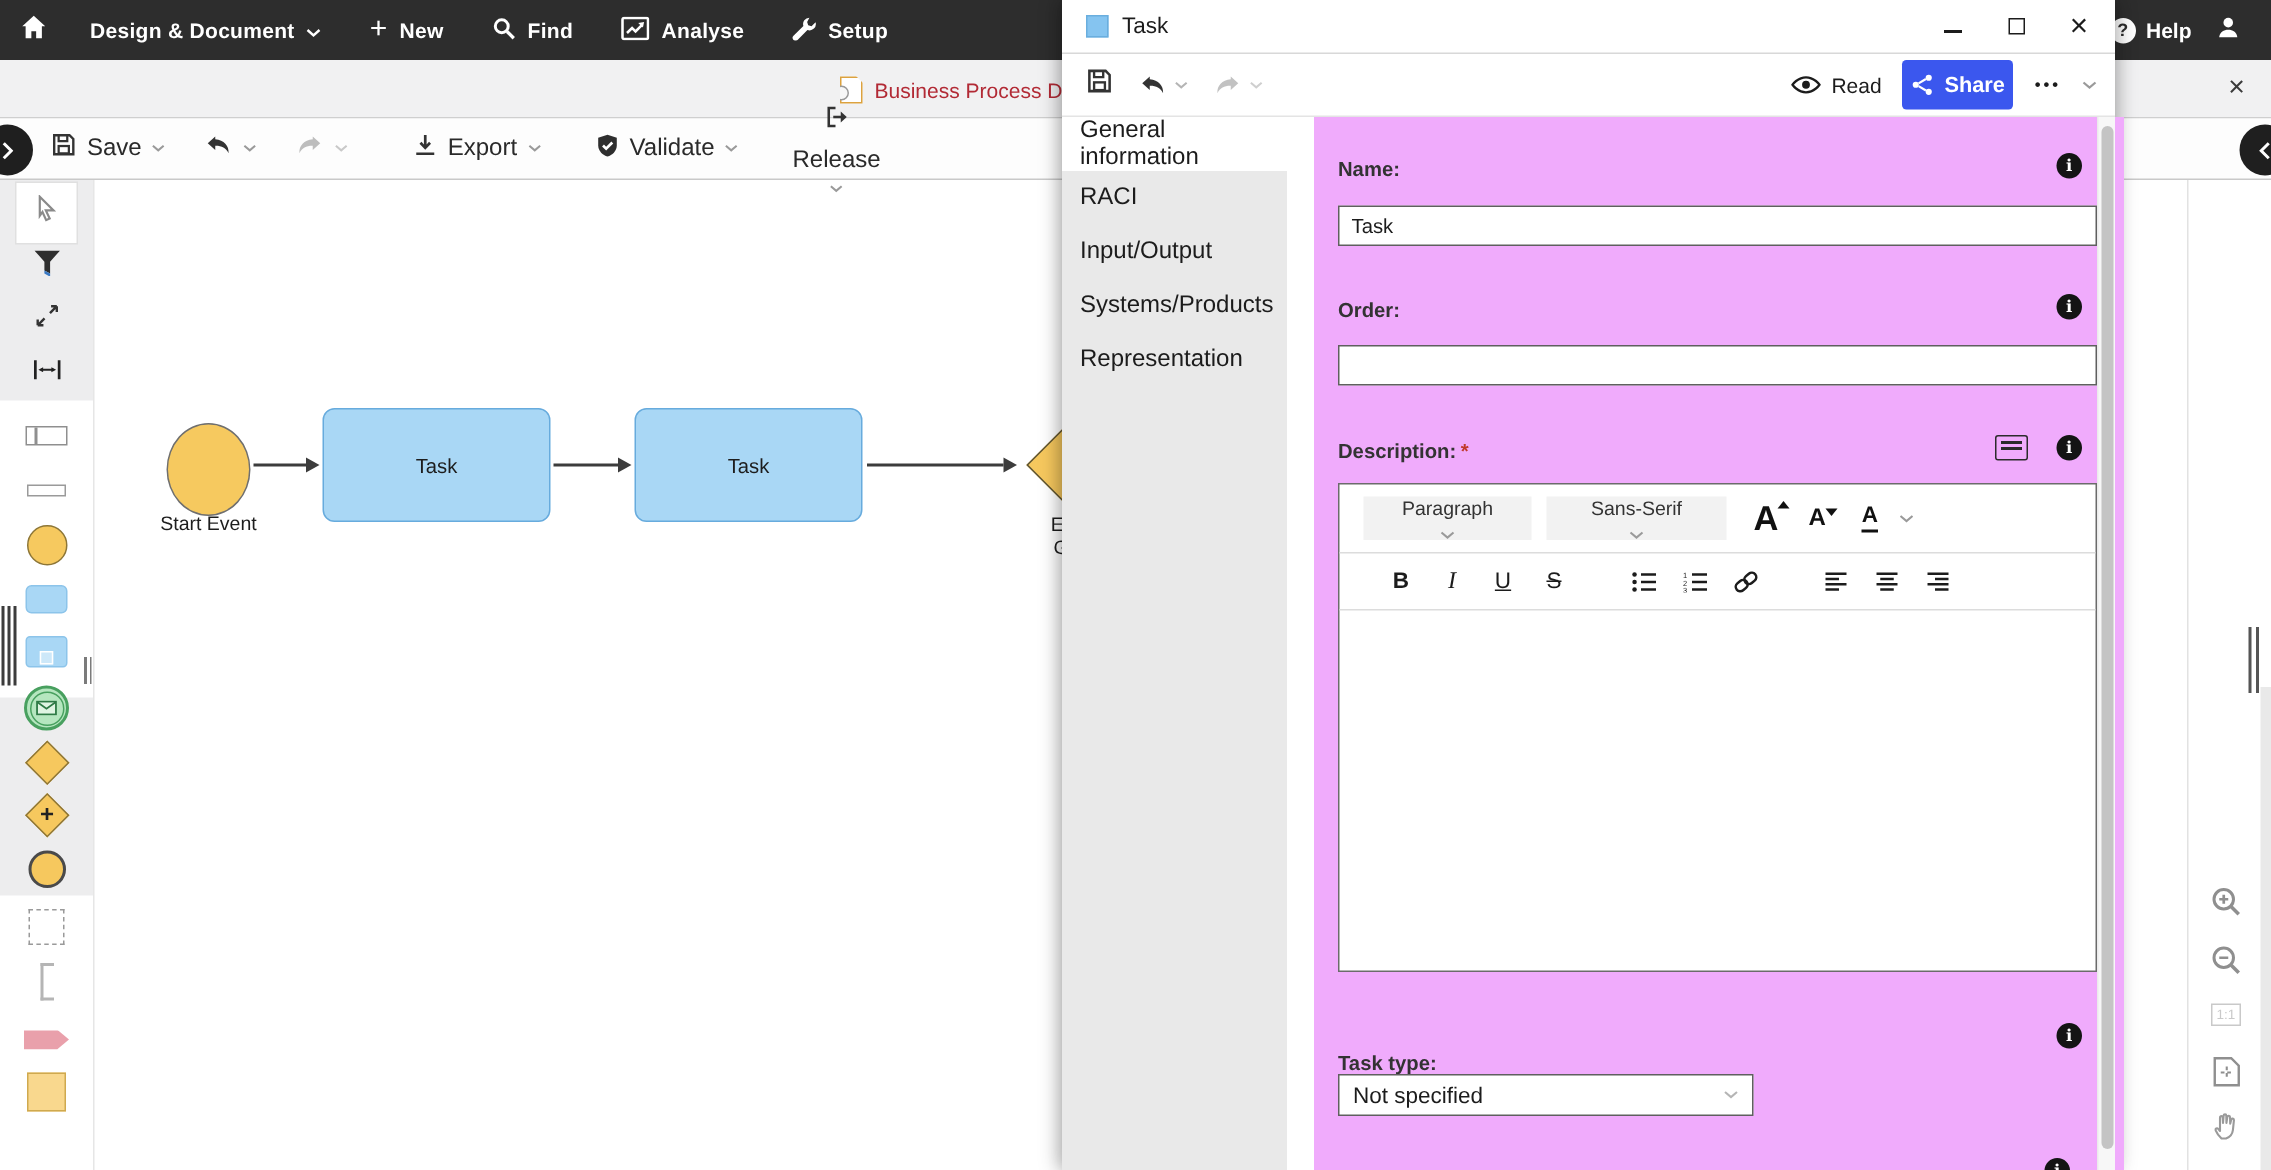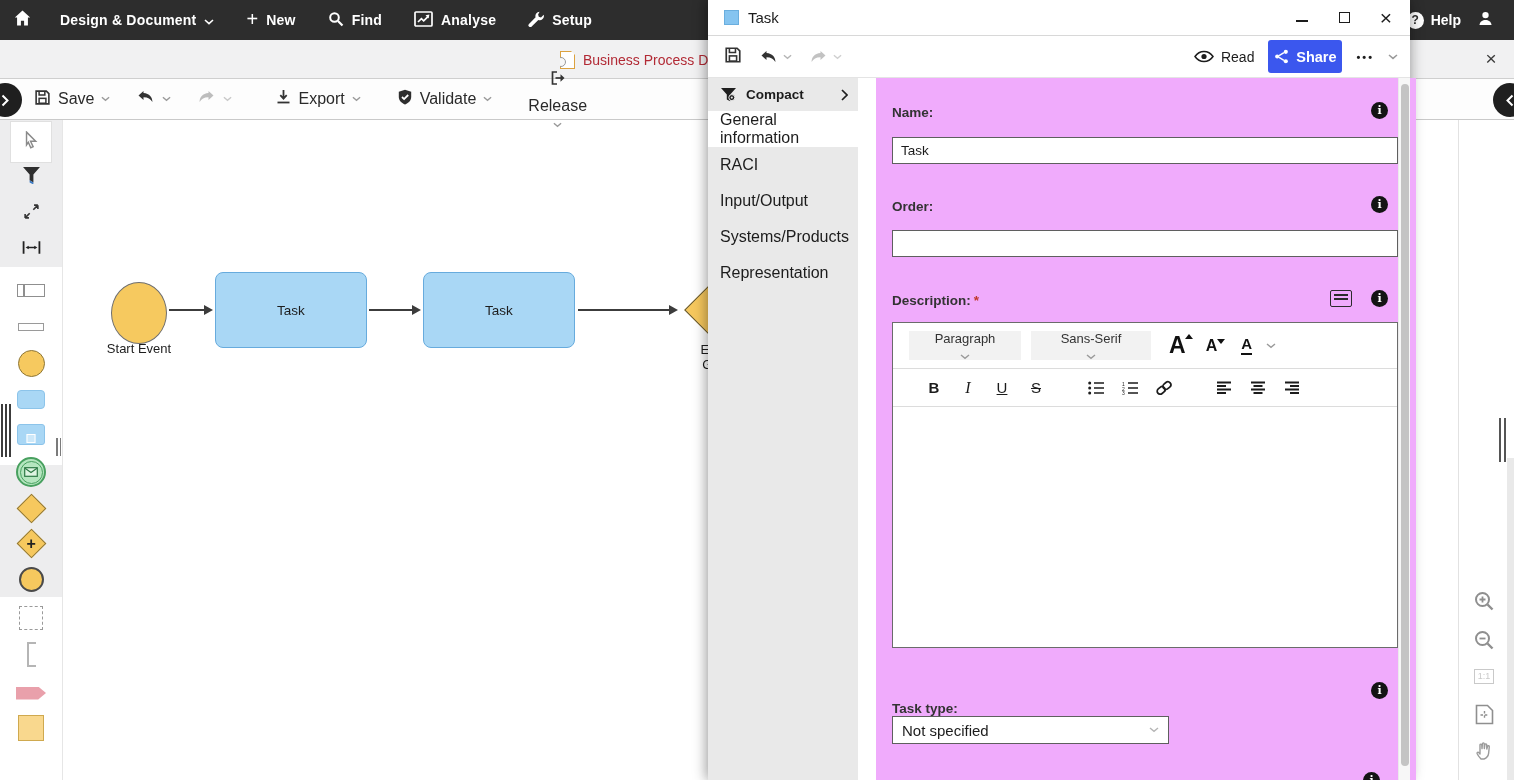--- a/index.html
+++ b/index.html
@@ -558,31 +558,20 @@
           <span>Share</span>
         </div>
         <span class="more-dots">•••</span>
         <svg width="10" height="6" viewBox="0 0 10 6">
             <path d="M1 1l4 3.4L9 1" stroke="#9a9a9a" stroke-width="1.5" fill="none"></path>
           </svg>
       </div>
     </div>
 
     <div class="dlg-tabs">
-      <div class="compact-row">
-        <svg width="17" height="16" viewBox="0 0 17 16">
-            <path d="M1 1h15l-5.8 6.4v6.8l-3.4-1.7V7.4z" fill="#1f1f1f"></path>
-            <circle cx="11.8" cy="10.6" r="3" fill="#1f1f1f" stroke="#e9e9e9" stroke-width="1"></circle>
-            <circle cx="11.8" cy="10.6" r="1.1" fill="#e9e9e9"></circle>
-          </svg>
-        <span>Compact</span>
-        <svg class="chev-r" width="7" height="12" viewBox="0 0 7 12">
-            <path d="M1 1l5 5-5 5" stroke="#1f1f1f" stroke-width="1.7" fill="none"></path>
-          </svg>
-      </div>
       <div class="dlg-tab selected">
           <span>General information</span>
         </div>
       <div class="dlg-tab">
           <span>RACI</span>
         </div>
       <div class="dlg-tab">
           <span>Input/Output</span>
         </div>
       <div class="dlg-tab">

